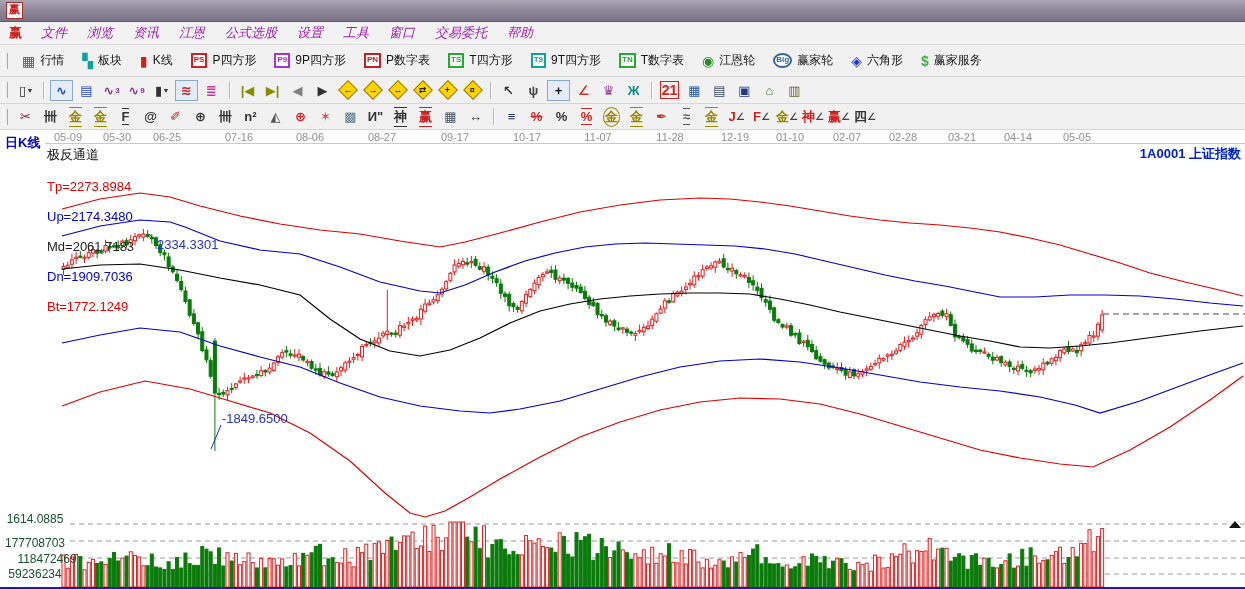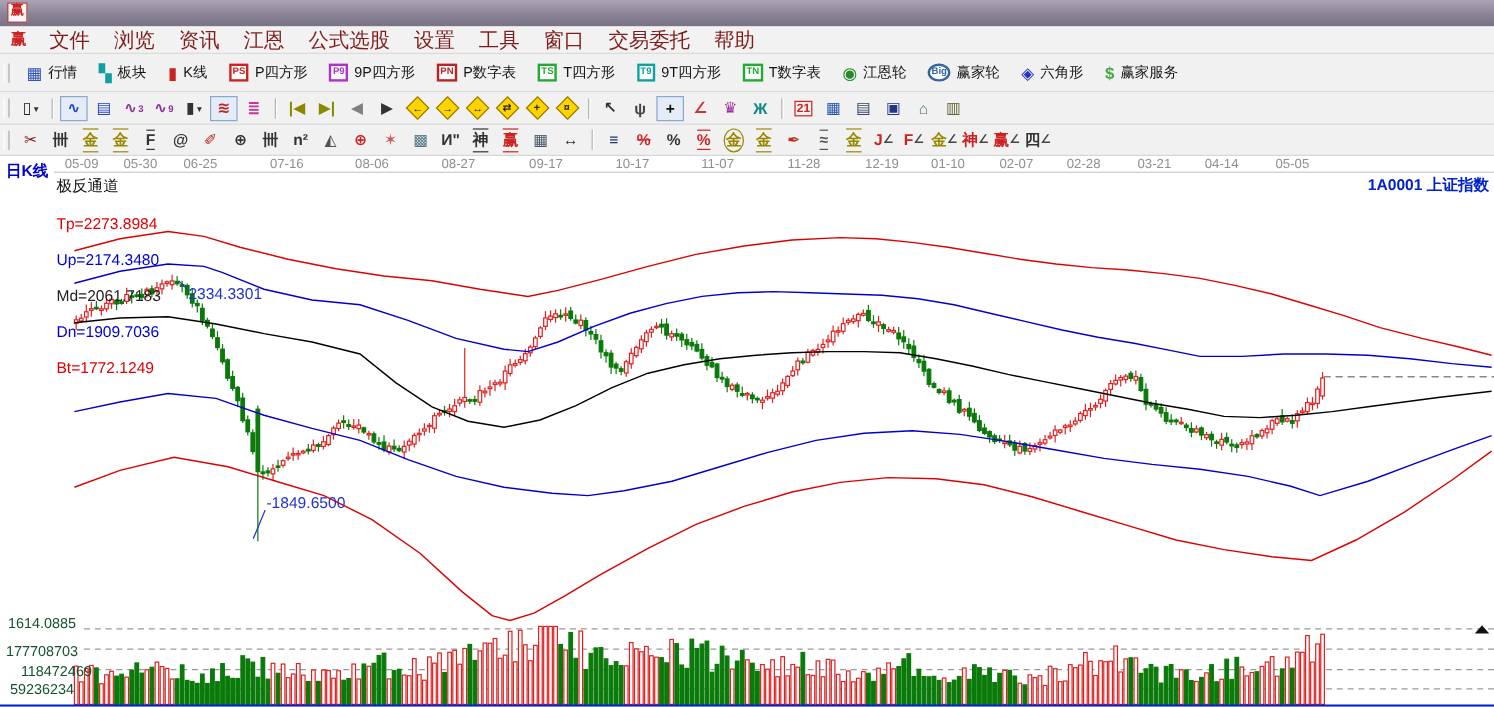--- a/index.html
+++ b/index.html
@@ -6,21 +6,21 @@
     font-family:"Liberation Sans","DejaVu Sans",sans-serif;background:#fff;}
   
   #titlebar{height:22px;background:linear-gradient(#aaa4b4,#8a8496 55%,#7a7386);
     display:flex;align-items:center;padding:0 6px;border-bottom:1px solid #5f5970;box-sizing:border-box;}
   .title-logo{width:15px;height:15px;background:#f6f6f6;border:1px solid #a03030;color:#cc2222;
     font-weight:bold;font-size:11px;line-height:13px;text-align:center;margin-right:5px;flex:0 0 auto;}
   .title-text{font-size:12px;color:#101018;white-space:nowrap;}
   
   #menubar{height:22px;background:#f2f2f2;display:flex;align-items:center;border-bottom:1px solid #dadada;}
   .menu-logo{color:#cc2222;font-weight:bold;font-size:13px;padding:0 9px;}
-  .menu-item{font-size:17px;padding:2px 10px;color:#7f1d1d;cursor:default;}
+  .menu-item{font-size:13px;padding:2px 10px;color:#a21caf;cursor:default;font-style:italic;}
   
   .toolbar{background:#f1f1f1;display:flex;align-items:center;border-bottom:1px solid #d6d6d6;box-sizing:border-box;}
   #toolbar-main{height:32px;}
   #toolbar-nav{height:27px;}
   #toolbar-draw{height:26px;}
   .grip{width:3px;height:16px;border-left:1px solid #fff;border-right:1px solid #a8a8a8;margin:0 5px 0 3px;flex:0 0 auto;}
   .tb-main-item{display:flex;align-items:center;gap:5px;padding:2px 9px;font-size:12px;color:#151515;white-space:nowrap;}
   .tb-icon{font-size:14px;font-weight:bold;line-height:14px;}
   .badge{font-size:8px;font-weight:bold;border:2px solid;padding:0 1px;height:11px;line-height:10px;background:#fff;}
   .round{border-radius:50%;}
@@ -216,21 +216,21 @@
       <span style="color: rgb(204, 51, 51);">∠</span>
     </div>
     <div class="tb-btn">
       <span style="color: rgb(153, 51, 153);">♛</span>
     </div>
     <div class="tb-btn">
       <span style="color: rgb(17, 136, 136);">Ж</span>
     </div>
     <span class="sep"></span>
     <div class="tb-btn">
-      <span style="color: rgb(204, 34, 34); border: 1px solid rgb(204, 34, 34); font-size: 10px; padding: 0px 1px; font-weight: bold;">21</span>
+      <span style="color: rgb(204, 34, 34); border: 1px solid rgb(204, 34, 34); font-size: 14px; padding: 0px 1px; font-weight: bold;">21</span>
     </div>
     <div class="tb-btn">
       <span style="color: rgb(34, 85, 170);">▦</span>
     </div>
     <div class="tb-btn">
       <span style="color: rgb(51, 68, 102);">▤</span>
     </div>
     <div class="tb-btn">
       <span style="color: rgb(34, 51, 136);">▣</span>
     </div>

